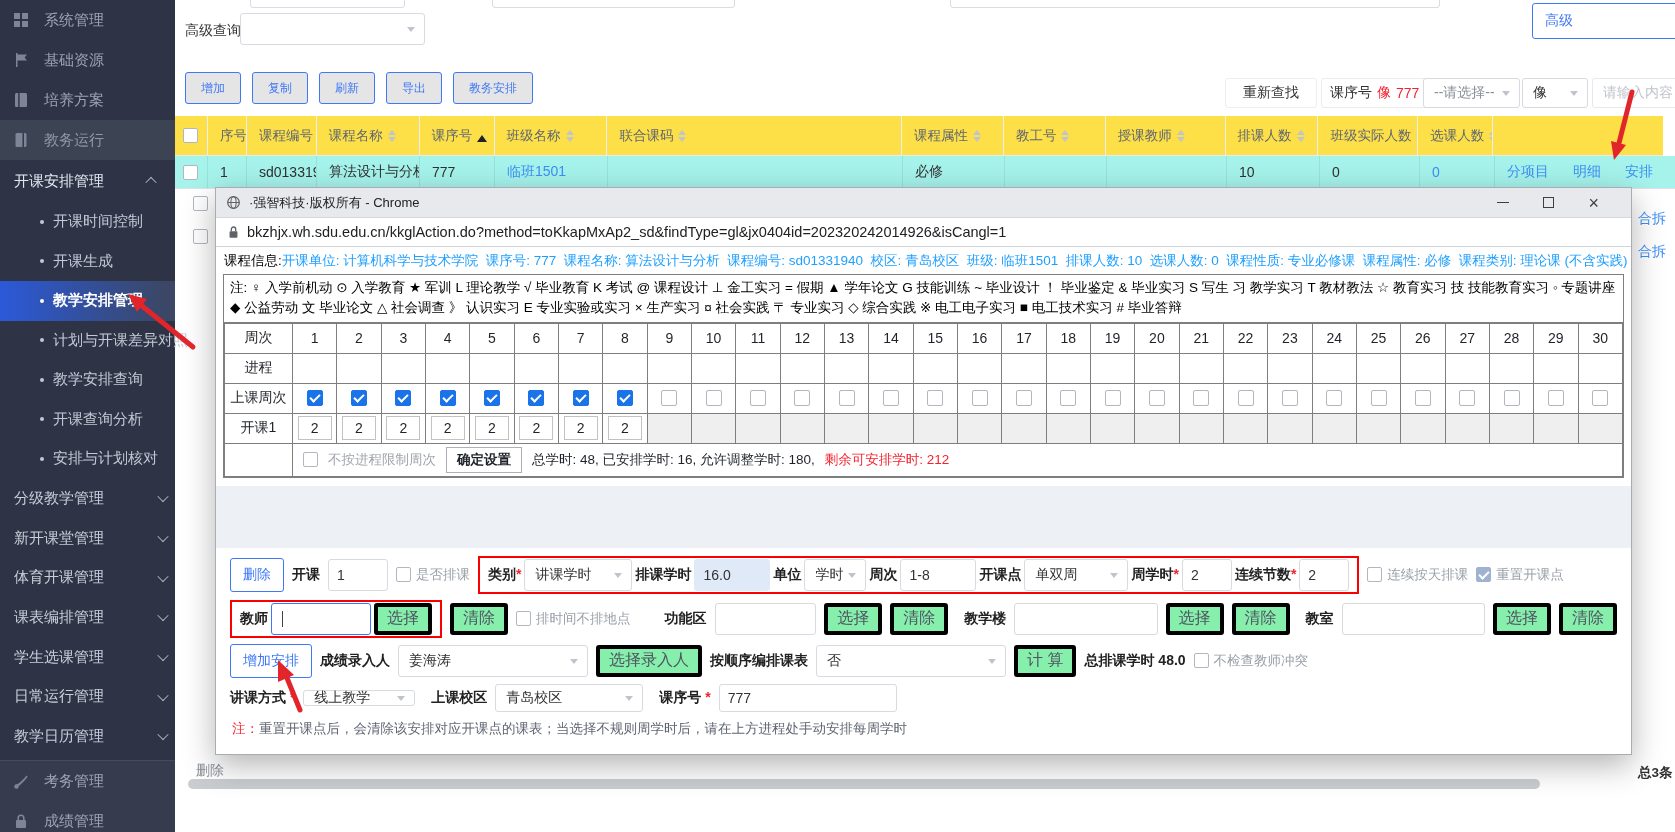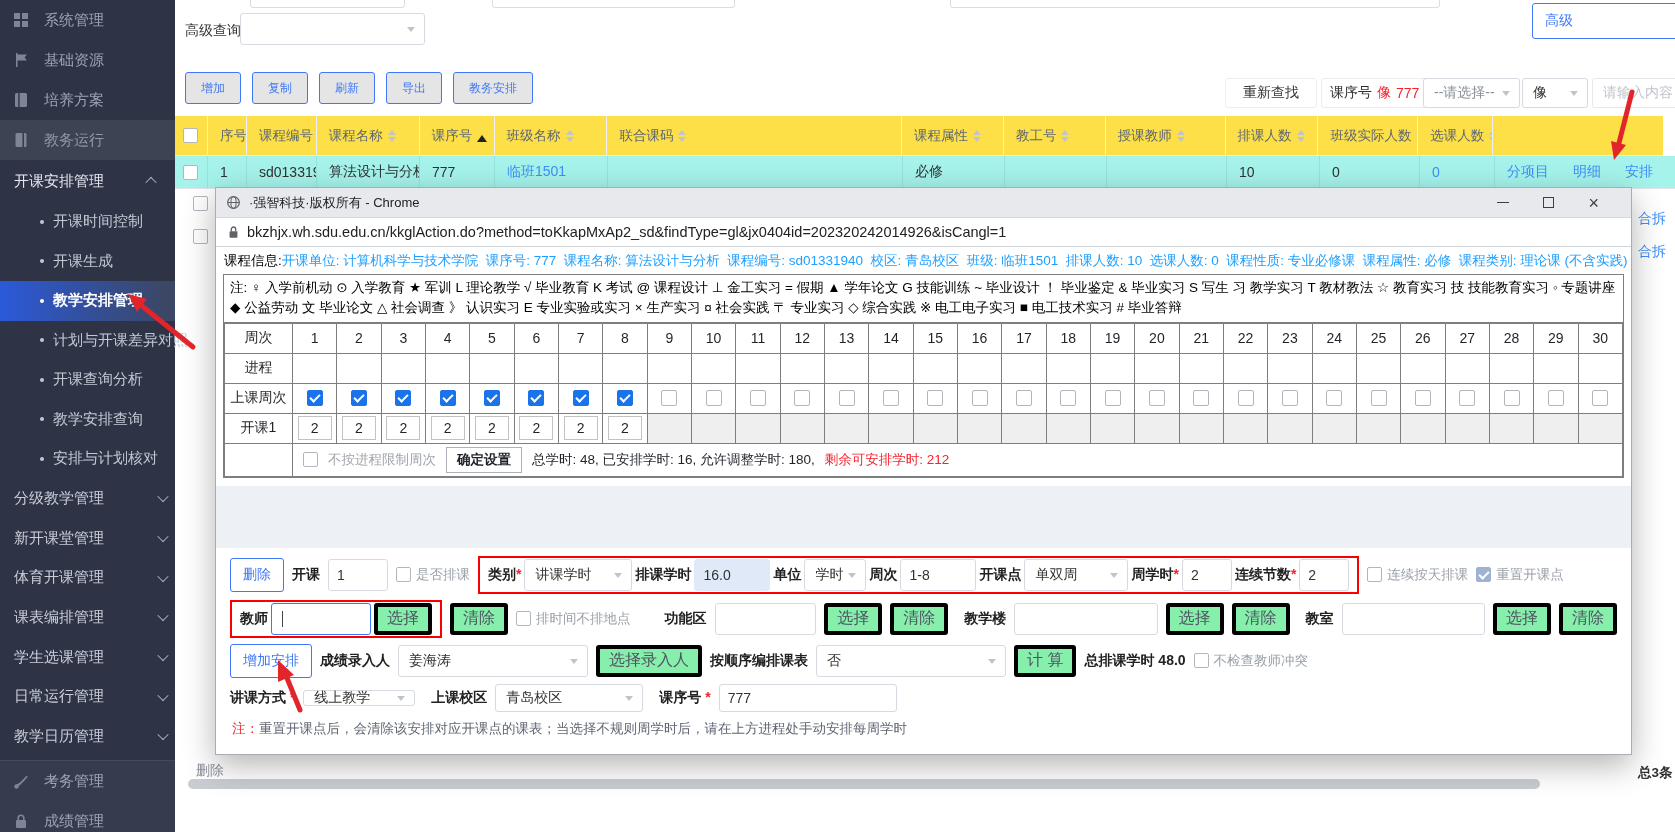--- a/index.html
+++ b/index.html
@@ -167,25 +167,25 @@
         <div class="sb-sub active">
           <span class="dot"></span>
           <span>教学安排管理</span>
         </div>
         <div class="sb-sub">
           <span class="dot"></span>
           <span>计划与开课差异对照</span>
         </div>
         <div class="sb-sub">
           <span class="dot"></span>
-          <span>开课查询分析</span>
+          <span>教学安排查询</span>
         </div>
         <div class="sb-sub">
           <span class="dot"></span>
-          <span>教学安排查询</span>
+          <span>开课查询分析</span>
         </div>
         <div class="sb-sub">
           <span class="dot"></span>
           <span>安排与计划核对</span>
         </div>
       </div>
     <div id="sb-groups">
         <div class="sb-group">
           <span>分级教学管理</span>
           <i class="chev down"></i>

